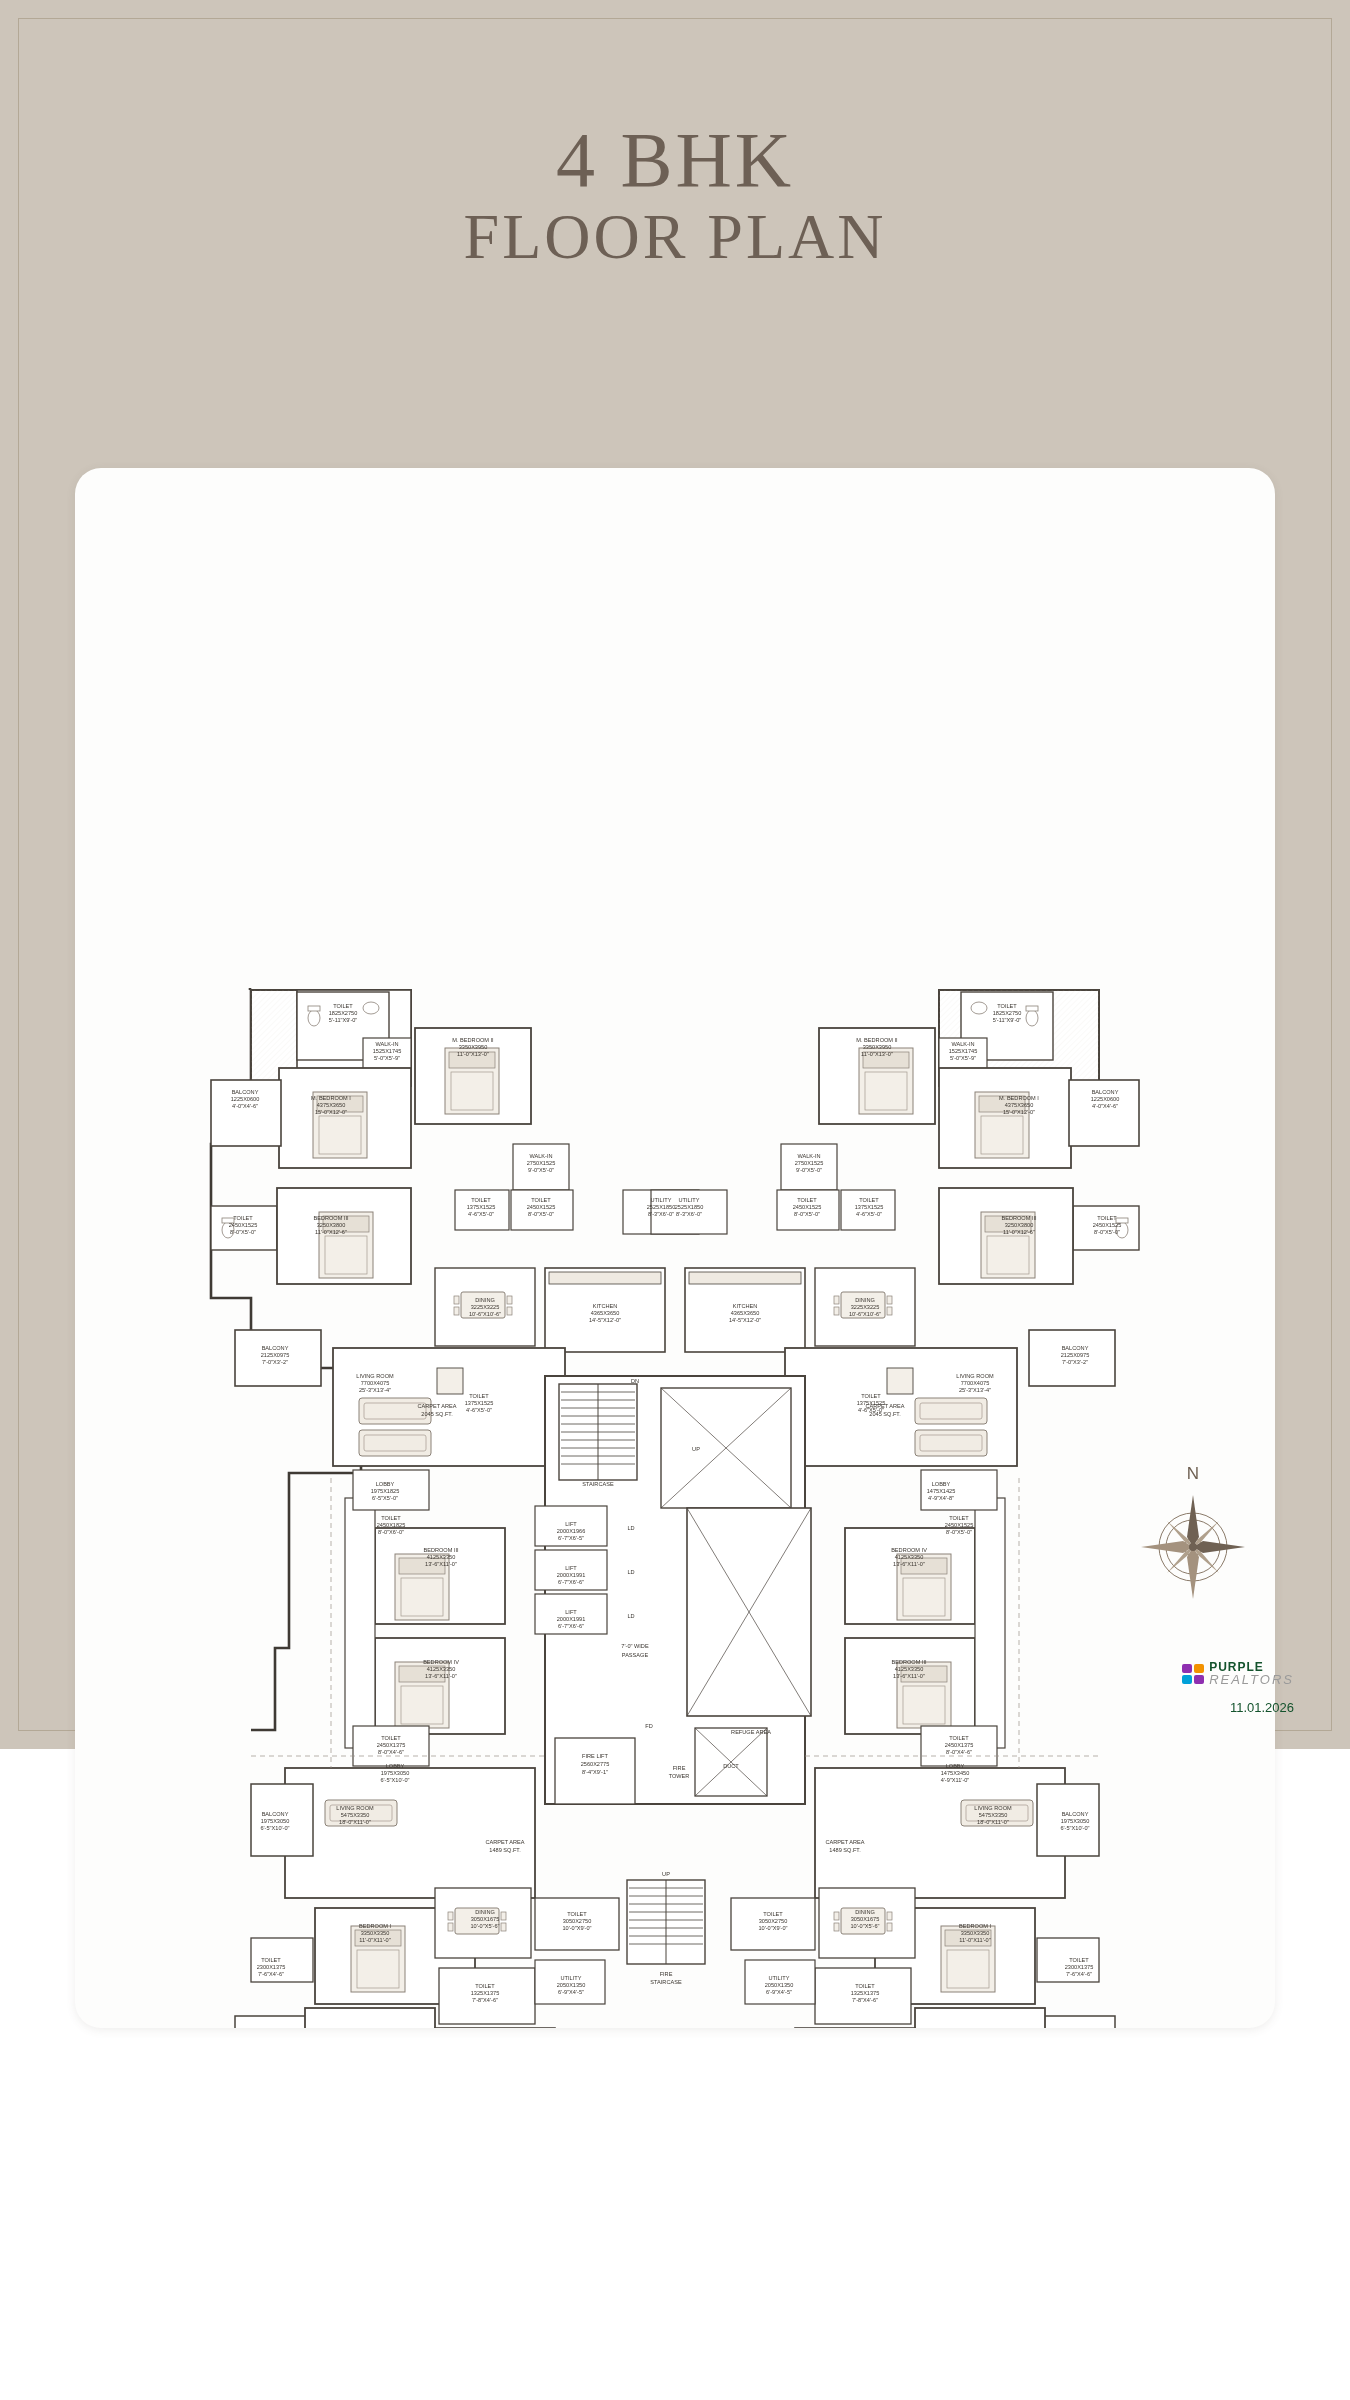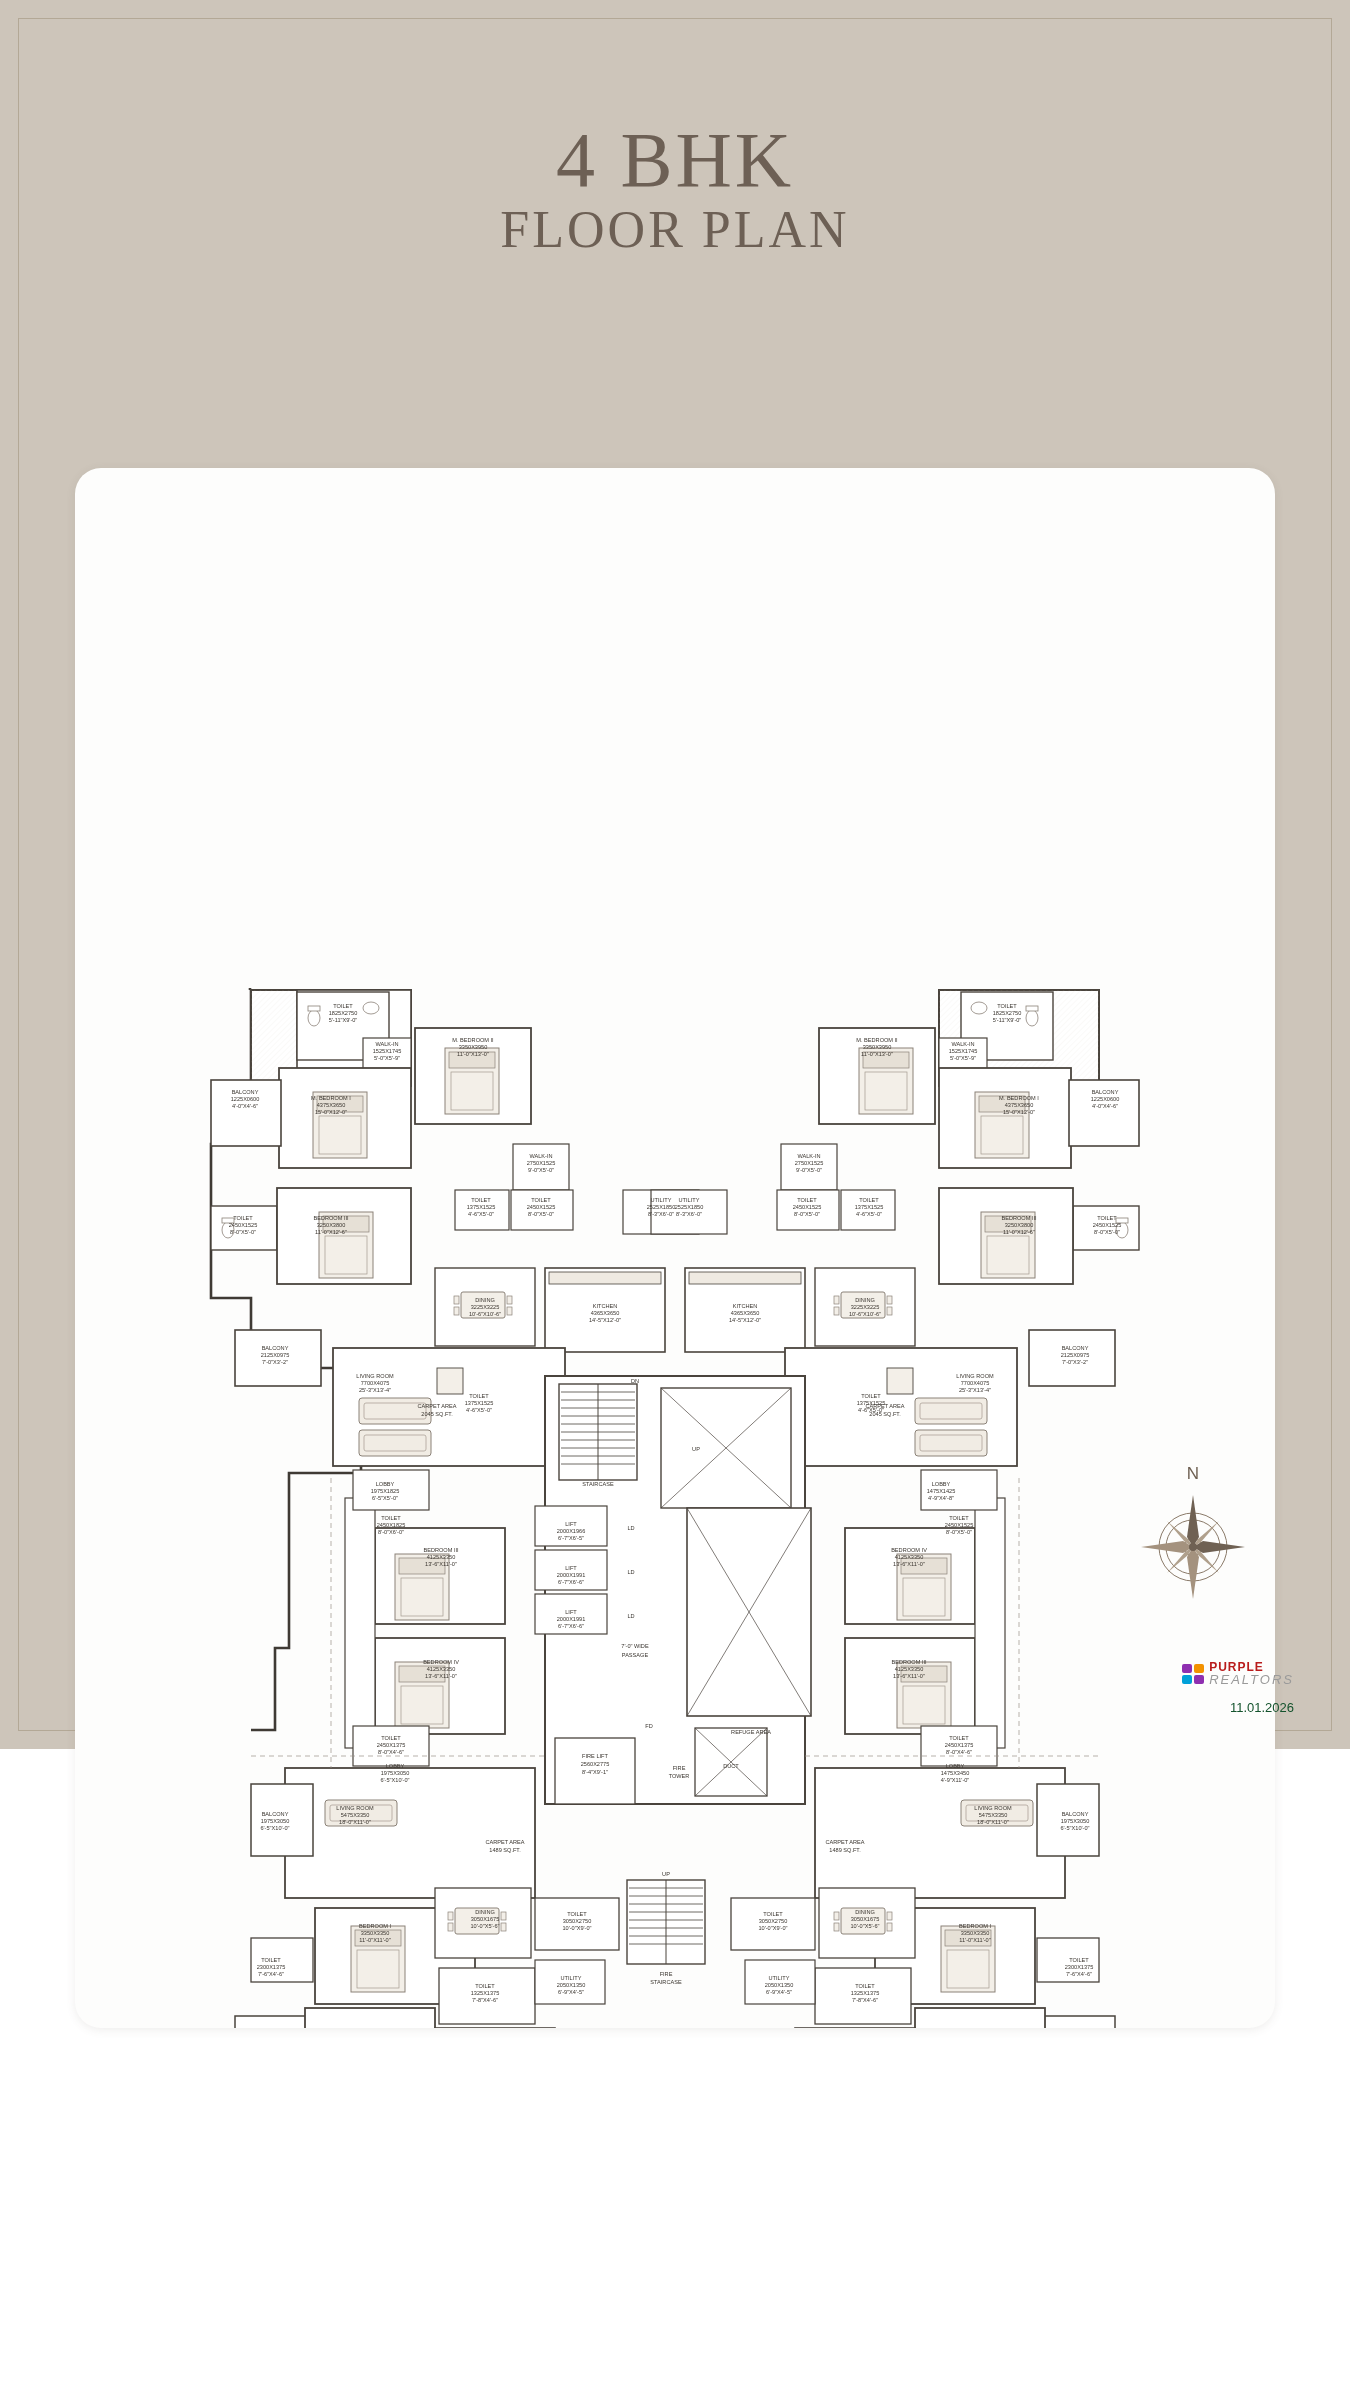--- a/index.html
+++ b/index.html
@@ -34,21 +34,21 @@
     text-align: center;
     color: #6d6055;
     font-family: "Liberation Serif", serif;
   }
   .title-line1 {
     font-size: 78px;
     letter-spacing: 3px;
     line-height: 1.02;
   }
   .title-line2 {
-    font-size: 52px;
+    font-size: 64px;
     letter-spacing: 3px;
     line-height: 1.16;
   }
   .plan-card {
     position: absolute;
     left: 75px;
     top: 468px;
     width: 1200px;
     height: 1560px;
     background: #fdfdfc;
@@ -90,21 +90,21 @@
   }
   .logo-mark i { display:block; border-radius:2px; }
   .lm1 { background:#8e2fb0; }
   .lm2 { background:#f39200; }
   .lm3 { background:#00a0d8; }
   .lm4 { background:#8e2fb0; }
   .logo-text {
     line-height: 1.05;
     font-family: "Liberation Sans", sans-serif;
   }
-  .logo-text .l1 { font-size: 12px; letter-spacing: 1px; color:#b91c1c; font-weight:bold; }
+  .logo-text .l1 { font-size: 12px; letter-spacing: 1px; color:#14532d; font-weight:bold; }
   .logo-text .l2 { font-size: 13px; letter-spacing: 2px; color:#9a9a9a;font-style:italic; }
   .date-stamp {
     position: absolute;
     right: 56px;
     bottom: 34px;
     font-size: 13px;
     color: #14532d;
     font-family: Liberation Sans, sans-serif;
   }
   text { font-family: "Liberation Sans", sans-serif; }

